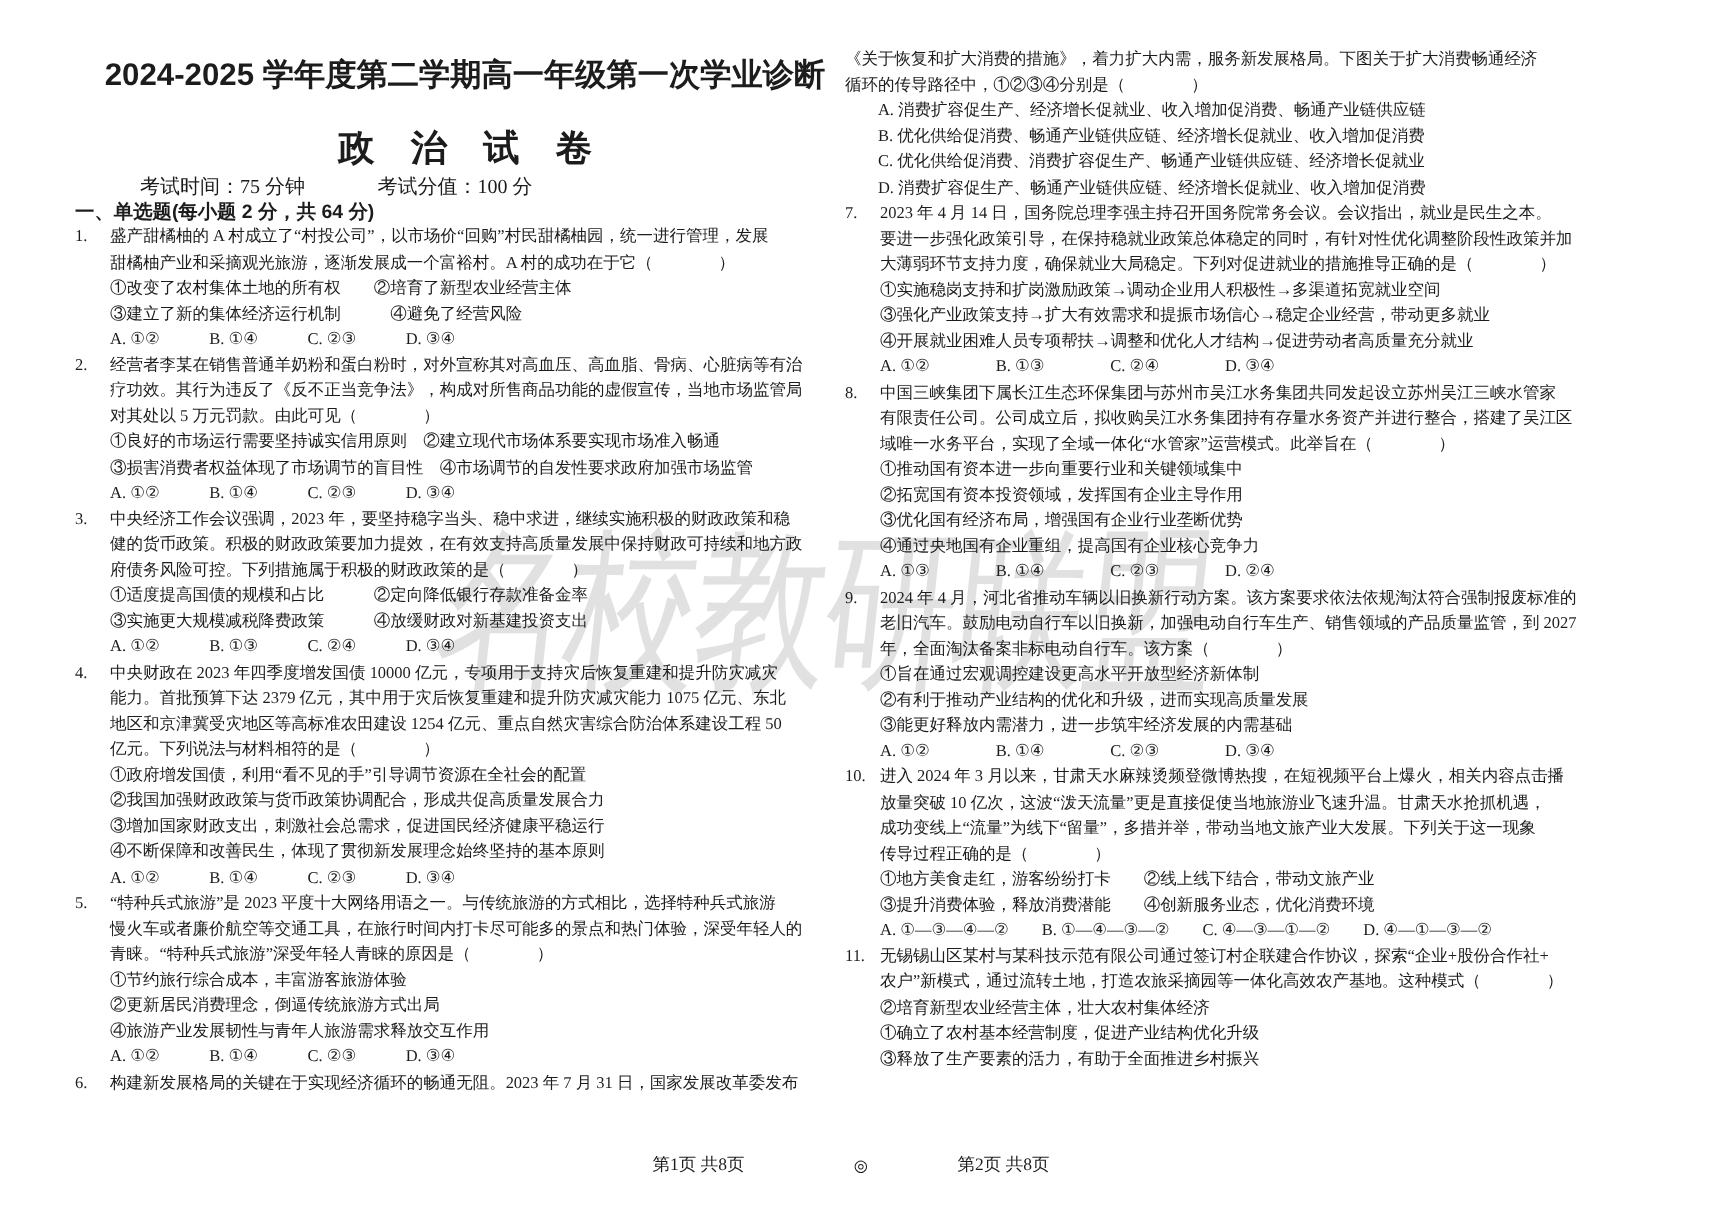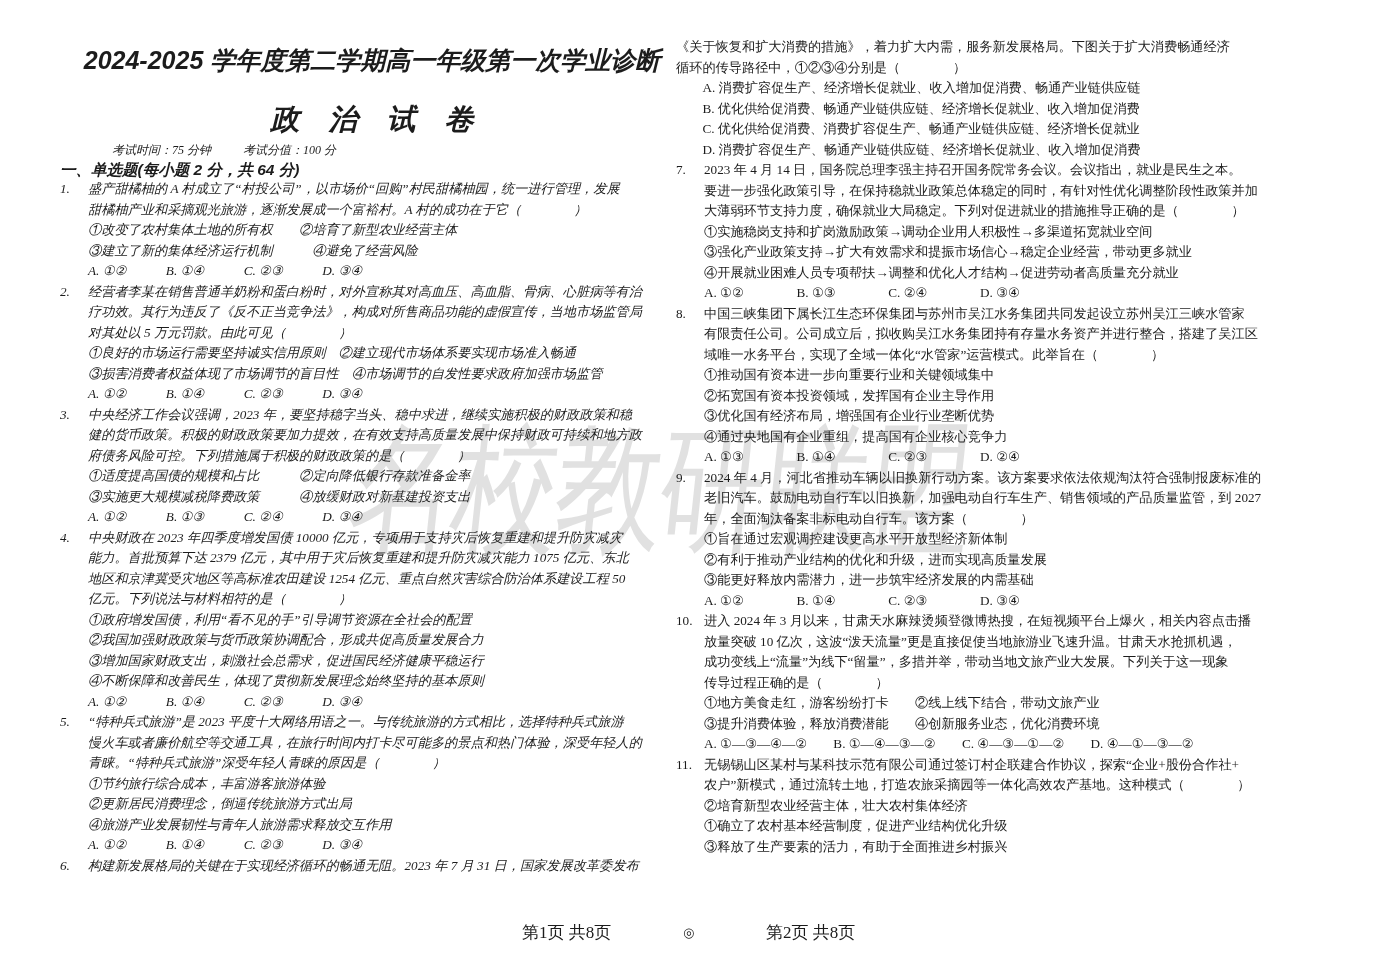--- a/index.html
+++ b/index.html
@@ -26,21 +26,21 @@
     white-space: nowrap;
     transform: scaleX(0.76) skewX(-8deg);
     transform-origin: left top;
     letter-spacing: -4px;
     user-select: none;
   }
   .col {
     position: absolute;
     z-index: 1;
   }
-  .col-left  { left: 60px;  top: 44px; width: 624px; font-style: italic; }
+  .col-left  { left: 60px;  top: 44px; width: 624px; }
   .col-right { left: 676px; top: 37px; width: 632px; }
 
   .title1 {
     font-family: "Liberation Sans", "DejaVu Sans", sans-serif;
     font-weight: bold;
     font-size: 25px;
     line-height: 33px;
     text-align: center;
     letter-spacing: 0px;
     white-space: nowrap;
@@ -50,24 +50,24 @@
     font-weight: bold;
     font-size: 29px;
     line-height: 36px;
     margin-top: 24px;
     text-align: center;
     white-space: nowrap;
   }
   .meta {
     margin-top: 3px;
     padding-left: 52px;
-    font-size: 12px;
+    font-size: 16px;
     line-height: 20px;
     display: flex;
-    column-gap: 32px;
+    column-gap: 58px;
     white-space: nowrap;
   }
   .section-heading {
     font-family: "Liberation Sans", "DejaVu Sans", sans-serif;
     font-weight: bold;
     font-size: 15.5px;
     line-height: 19px;
     white-space: nowrap;
   }
   .question { display: flex; }
@@ -81,21 +81,21 @@
   .qbody { flex: 1; min-width: 0; }
   .qline {
     font-size: 13.2px;
     line-height: 20.5px;
     white-space: pre;
   }
   .footer-item {
     position: absolute;
     z-index: 1;
     top: 923px;
-    font-size: 17px;
+    font-size: 14px;
     line-height: 20px;
     white-space: nowrap;
   }
   .footer-left  { left: 522px; }
   .footer-sep   { left: 683px; font-size: 13px; }
   .footer-right { left: 766px; }
 </style>
 </head>
 <body>
 

